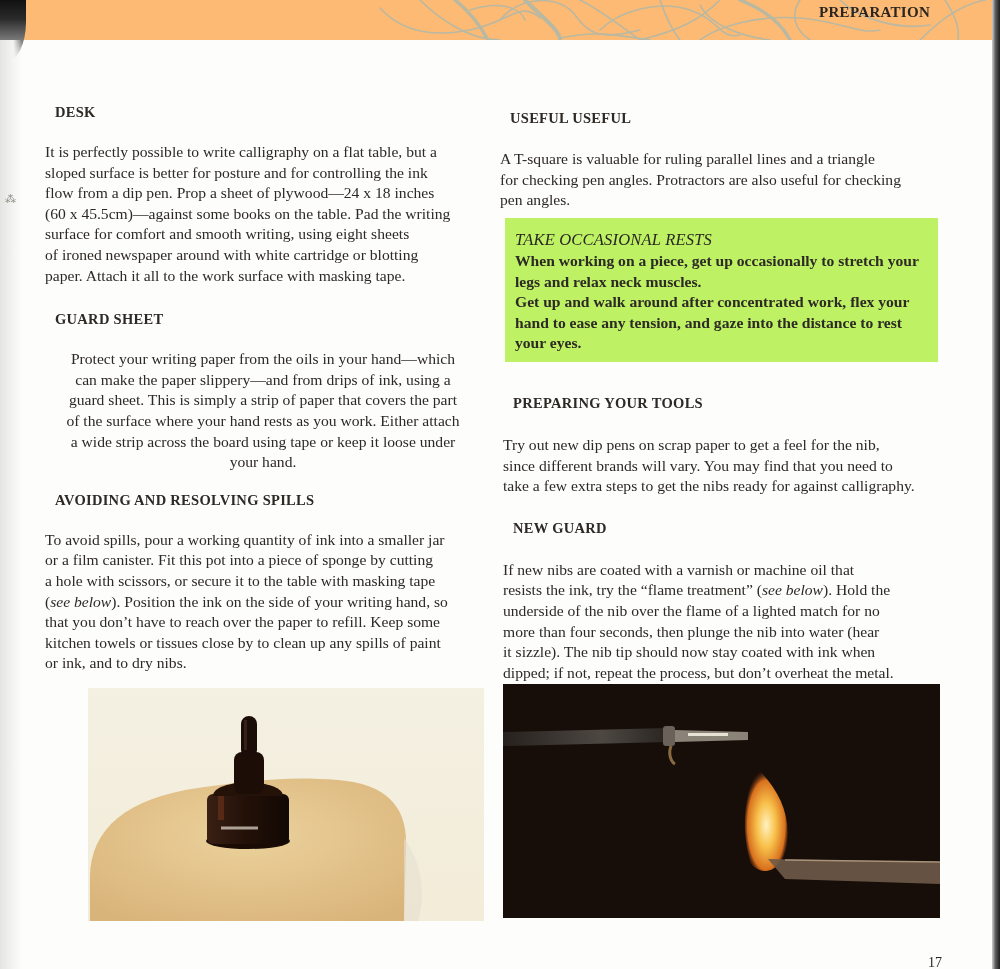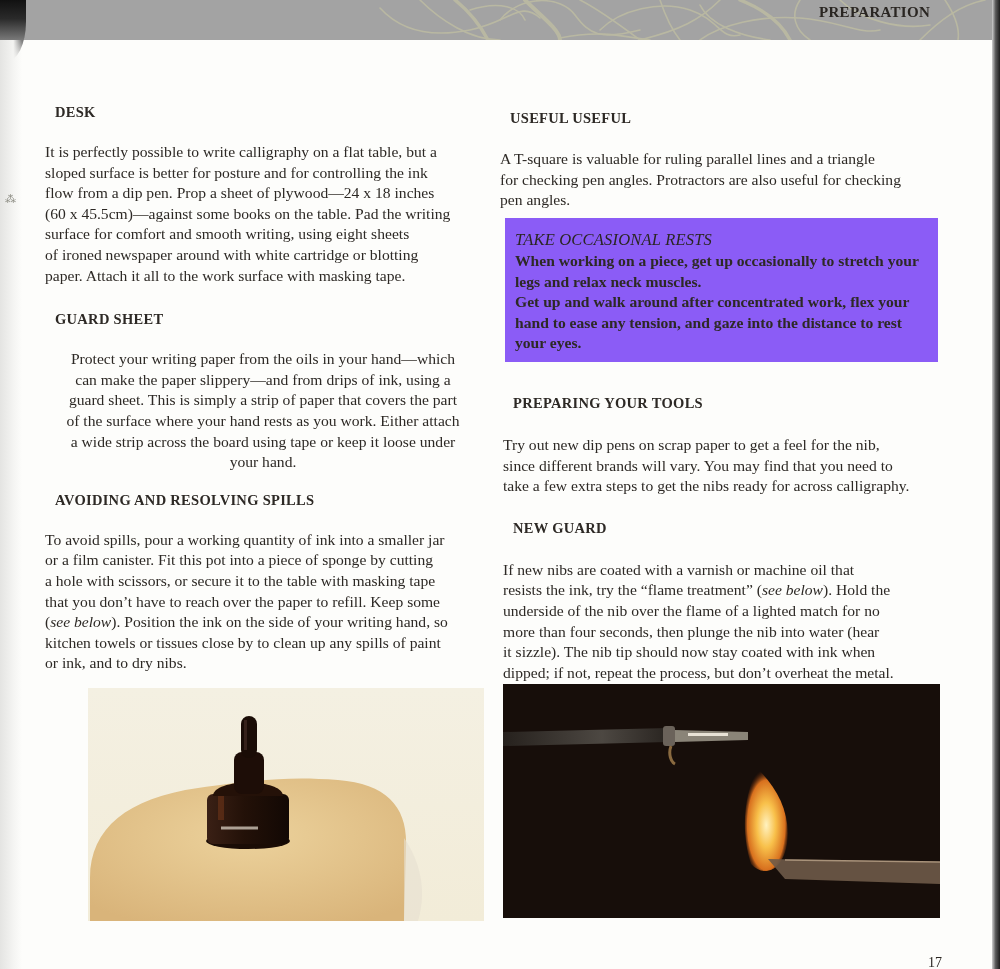--- a/index.html
+++ b/index.html
@@ -4,21 +4,21 @@
 <style>
   html, body { margin:0; padding:0; }
   body {
     width:1000px; height:969px; position:relative; overflow:hidden;
     background:#fdfdfb;
     font-family:"DejaVu Serif","Liberation Serif",serif;
     color:#2a2622;
   }
   .header-band {
     position:absolute; left:0; top:0; width:993px; height:40px;
-    background:#a3a3a3; overflow:hidden;
+    background:#fdba74; overflow:hidden;
   }
   .header-band svg { position:absolute; left:0; top:0; }
   .running-head {
     position:absolute; left:819px; top:4px;
     font-family:"Liberation Serif",serif; font-weight:bold;
     font-size:15px; letter-spacing:0.3px; color:#2a2622;
   }
   .binding-shadow {
     position:absolute; left:0; top:0; width:26px; height:62px;
     background:linear-gradient(180deg,#111 0%,#2a2a2a 30%,#7a7a7a 65%,rgba(255,255,255,0) 100%);
@@ -43,21 +43,21 @@
     margin:10px; font-family:"Liberation Serif",serif; font-weight:bold;
     font-size:14.5px; letter-spacing:0.3px; color:#2d2925;
   }
   p {
     margin:0; font-family:"Liberation Serif",serif;
     font-size:15.6px; line-height:20.6px; color:#2d2925;
   }
   p em { font-style:italic; }
   .tipbox {
     position:absolute; left:505px; top:218px; width:433px; height:144px;
-    background:#8b5cf6;
+    background:#bef264;
   }
   .tipbox .tip-title {
     position:absolute; left:10px; top:12px;
     font-family:"Liberation Serif",serif; font-style:italic;
     font-size:16.5px; color:#2a2622; letter-spacing:0.2px;
   }
   .tipbox .tip-body { position:absolute; left:10px; top:33px; width:420px;font-weight:bold; }
   .photo { position:absolute; overflow:hidden; }
   .photo-ink {
     left:88px; top:688px; width:396px; height:233px;
@@ -126,22 +126,22 @@
     <p>of the surface where your hand rests as you work. Either attach</p>
     <p>a wide strip across the board using tape or keep it loose under</p>
     <p>your hand.</p>
   </div>
 
   <h2 style="margin-top:19px;">AVOIDING AND RESOLVING SPILLS</h2>
   <div style="margin-top:21px;">
     <p>To avoid spills, pour a working quantity of ink into a smaller jar</p>
     <p>or a film canister. Fit this pot into a piece of sponge by cutting</p>
     <p>a hole with scissors, or secure it to the table with masking tape</p>
+    <p>(<em>see below</em>). Position the ink on the side of your writing hand, so</p>
     <p>that you don’t have to reach over the paper to refill. Keep some</p>
-    <p>(<em>see below</em>). Position the ink on the side of your writing hand, so</p>
     <p>kitchen towels or tissues close by to clean up any spills of paint</p>
     <p>or ink, and to dry nibs.</p>
   </div>
 </div>
 
 <div class="col col-right">
   <h2>USEFUL USEFUL</h2>
   <div style="margin-top:22px;">
     <p>A T-square is valuable for ruling parallel lines and a triangle</p>
     <p>for checking pen angles. Protractors are also useful for checking</p>
@@ -158,21 +158,21 @@
     <p>hand to ease any tension, and gaze into the distance to rest</p>
     <p>your eyes.</p>
   </div>
 </div>
 
 <div class="col" style="left:503px; top:385px; width:440px;">
   <h2>PREPARING YOUR TOOLS</h2>
   <div style="margin-top:23px;">
     <p>Try out new dip pens on scrap paper to get a feel for the nib,</p>
     <p>since different brands will vary. You may find that you need to</p>
-    <p>take a few extra steps to get the nibs ready for across calligraphy.</p>
+    <p>take a few extra steps to get the nibs ready for against calligraphy.</p>
   </div>
 
   <h2 style="margin-top:23px;">NEW GUARD</h2>
   <div style="margin-top:23px;">
     <p>If new nibs are coated with a varnish or machine oil that</p>
     <p>resists the ink, try the “flame treatment” (<em>see below</em>). Hold the</p>
     <p>underside of the nib over the flame of a lighted match for no</p>
     <p>more than four seconds, then plunge the nib into water (hear</p>
     <p>it sizzle). The nib tip should now stay coated with ink when</p>
     <p>dipped; if not, repeat the process, but don’t overheat the metal.</p>

